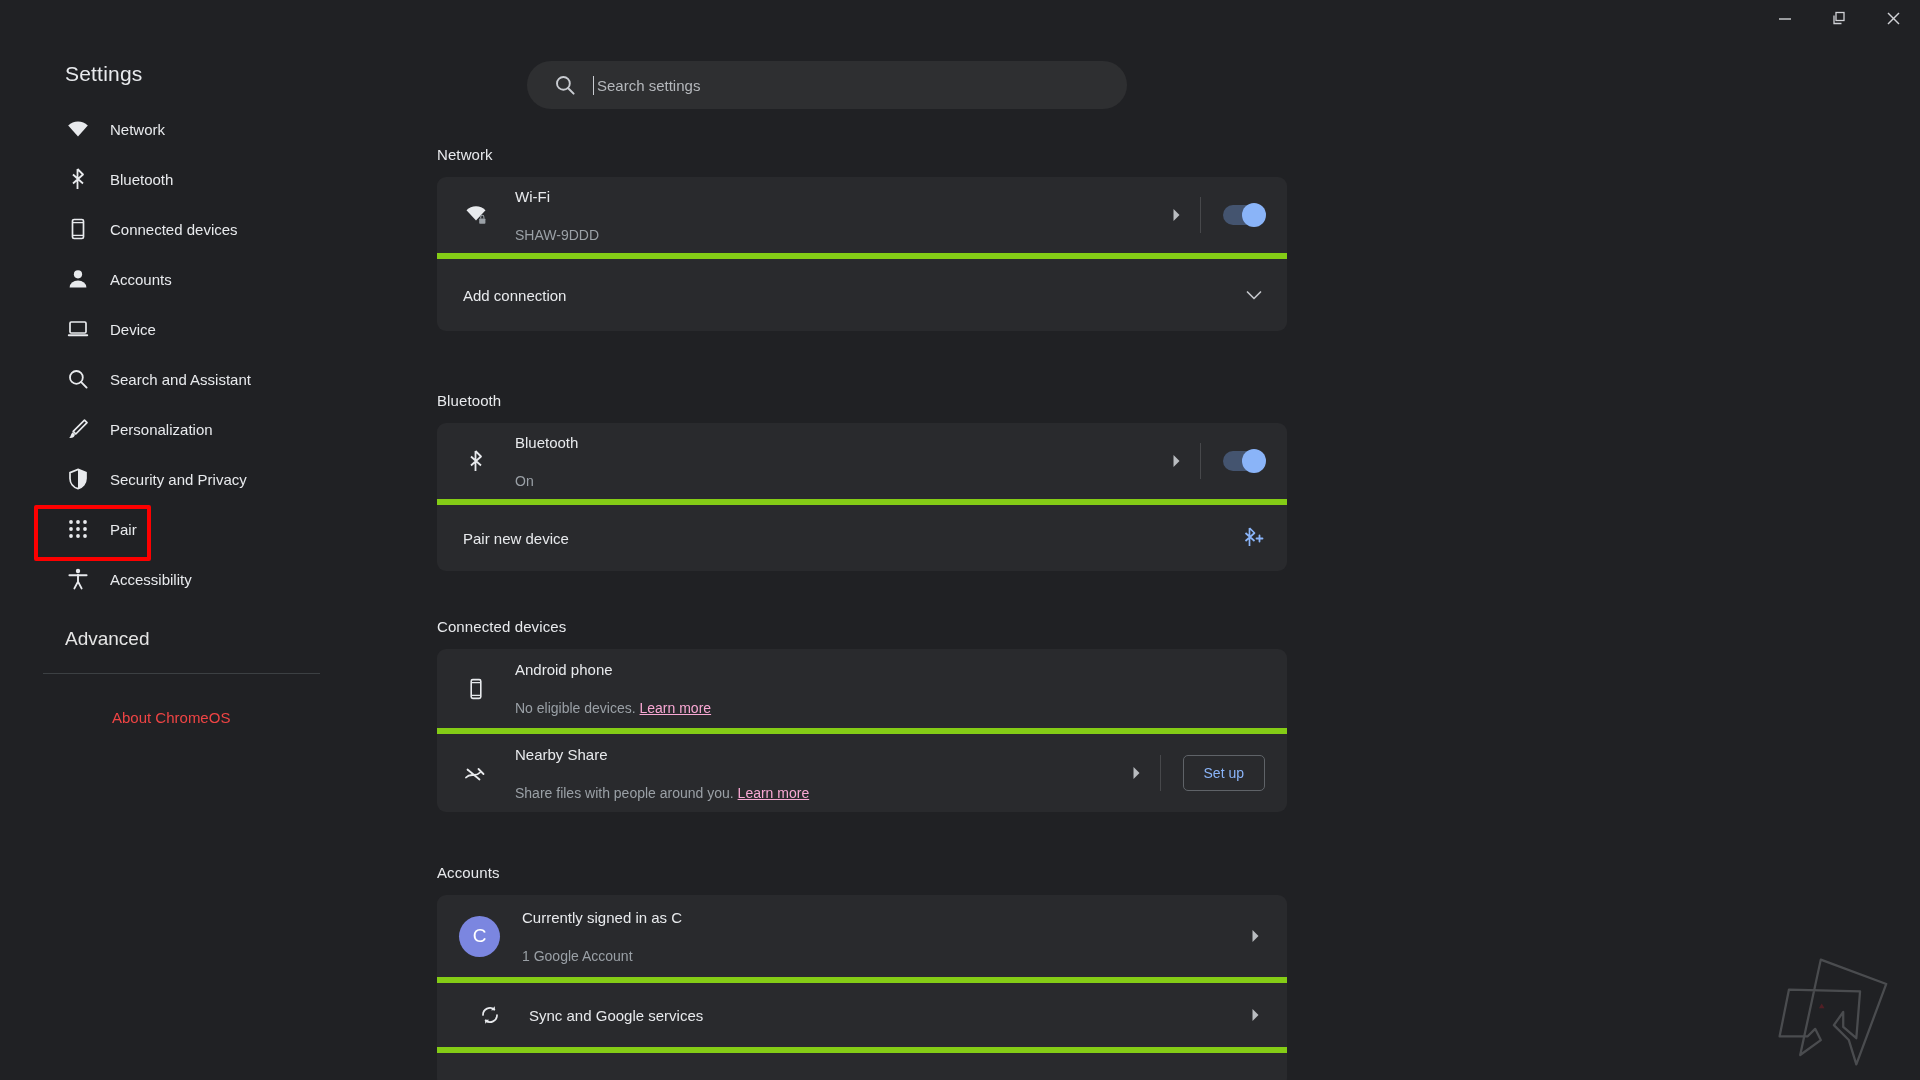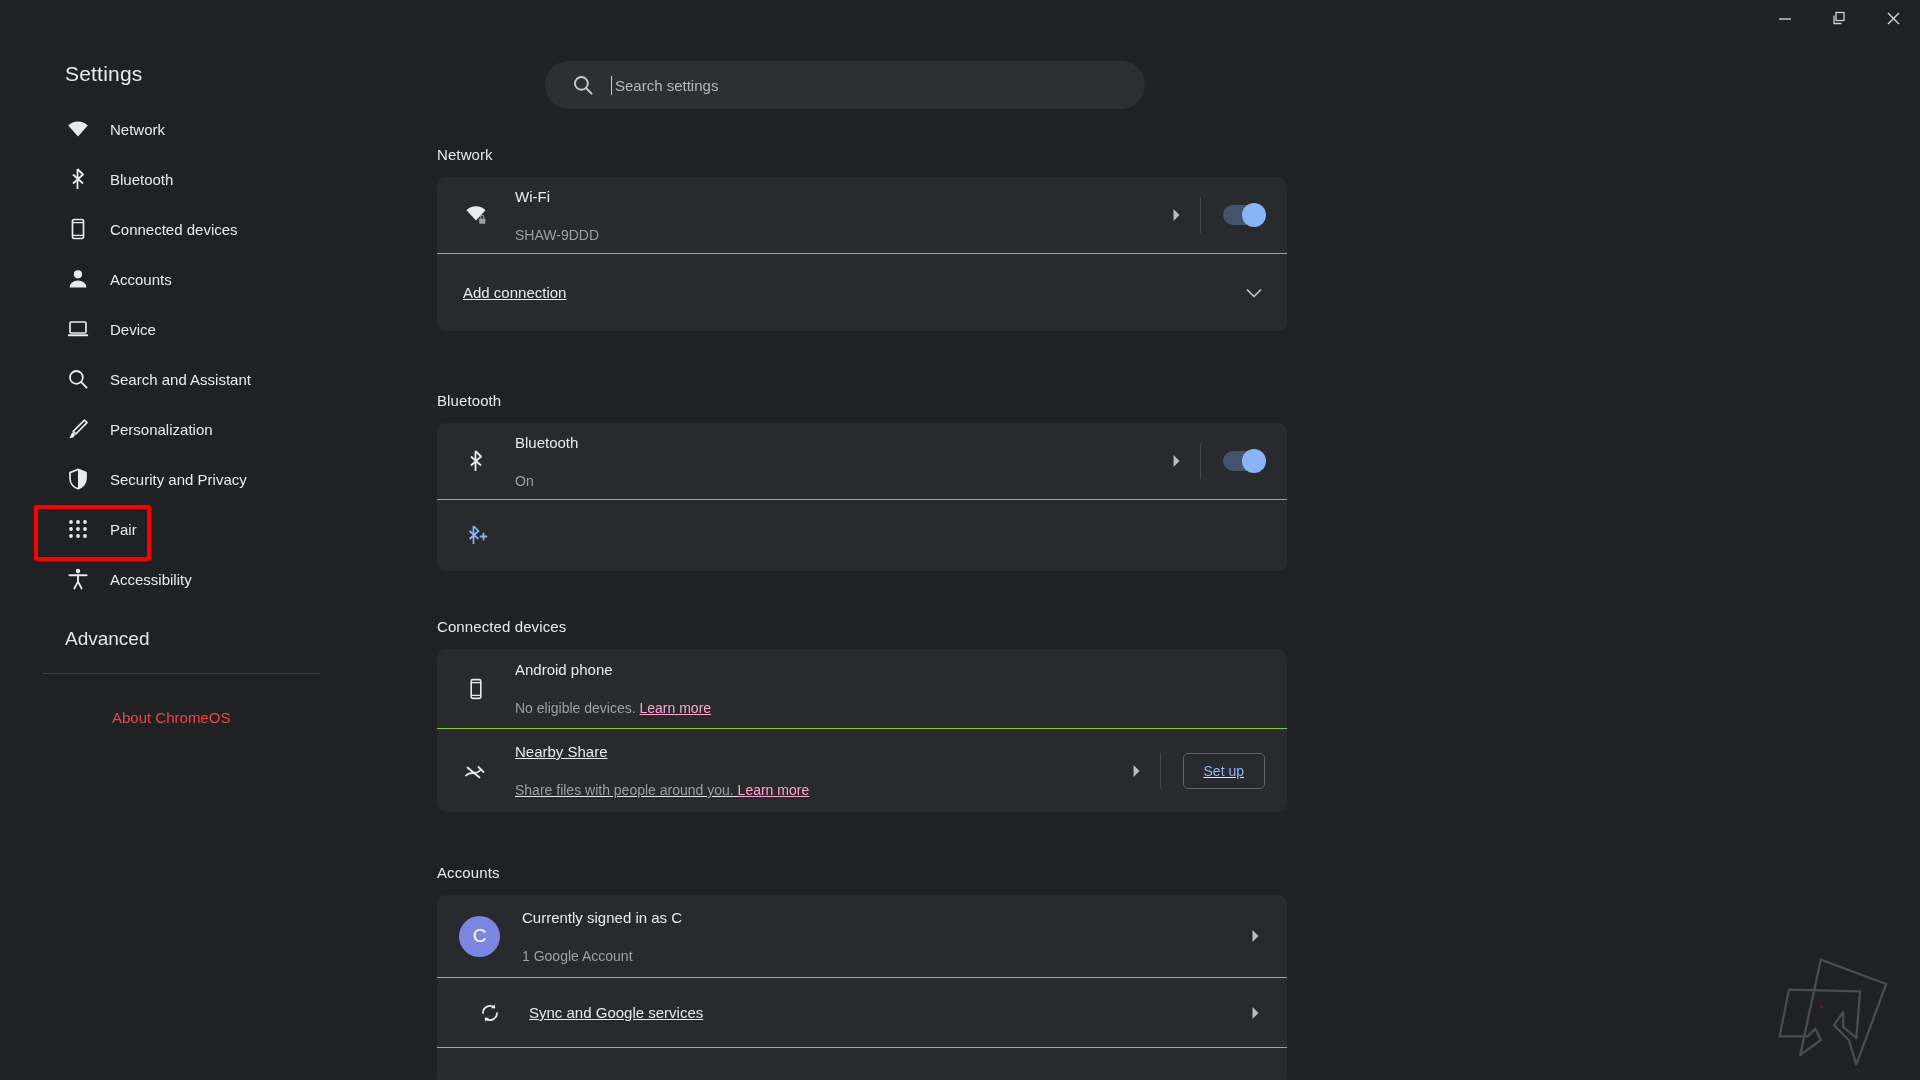--- a/index.html
+++ b/index.html
@@ -76,21 +76,21 @@
   
   #main {
     position: absolute; left: 320px; top: 36px;
     width: 1600px; height: 1044px;
     background: #202124;
     overflow: hidden;
   }
 
   
   #searchbar {
-    position: absolute; left: 225px; top: 25px;
+    position: absolute; left: 207px; top: 25px;
     width: 600px; height: 48px;
     background: #2e2f31; border-radius: 24px;
     display: flex; align-items: center; padding: 0 18px;
   }
   #search-icon { width: 24px; height: 24px; margin: 0 16px 0 8px; flex: 0 0 24px; }
   #search-caret {
     width: 1px; height: 19px; background: #c9ccd1; margin-right: 3px;
   }
   #search-input {
     background: transparent; border: 0; outline: none;
@@ -107,21 +107,21 @@
     margin-bottom: 14px; letter-spacing: .1px;
   }
   .card {
     background: #292a2d; border-radius: 9px; overflow: hidden;
   }
   .row {
     display: flex; align-items: center;
     padding: 0 22px 0 26px;
     position: relative;
   }
-  .row + .row { border-top: 1px solid #84cc16; text-decoration: underline; }
+  .row + .row { border-top: 6px solid #84cc16; }
   .row .licon {
     width: 26px; height: 26px; flex: 0 0 26px; margin-right: 26px;
     display: flex; align-items: center; justify-content: center;
   }
   .row .licon svg { display: block; }
   .row .texts { flex: 1 1 auto; min-width: 0; }
   .t-primary { font-size: 15px; color: #e8eaed; line-height: 21px; }
   .t-secondary { font-size: 14px; color: #9aa0a6; line-height: 20px; margin-top: 18px; }
   .t-secondary a { color: #f9a8d4; text-decoration: underline; }
 
@@ -383,20 +383,23 @@
               <path d="M7.5 4 L13.5 10 L7.5 16 Z" fill="#b9bcc0"></path>
             </svg>
         </span>
         <span class="vdiv"></span>
         <span class="toggle">
             <span class="knob"></span>
           </span>
       </div>
 
       <div class="row" style="height: 72px; padding-left: 26px;">
+        <div class="texts">
+          <div class="t-primary">Pair new device</div>
+        </div>
         <span class="licon" style="margin-right:0;">
           <svg width="26" height="26" viewBox="0 0 26 26">
             <path d="M10.5 3 L15.5 8 L6.5 16 M10.5 21 L10.5 3 M15.5 16 L6.5 8" fill="none" stroke="#8ab4f8" stroke-width="1.7" stroke-linejoin="round"></path>
             <path d="M20.5 10.5 V16.5 M17.5 13.5 H23.5" stroke="#8ab4f8" stroke-width="1.8" stroke-linecap="round"></path>
           </svg>
         </span>
       </div>
     </div>
   </div>
 

